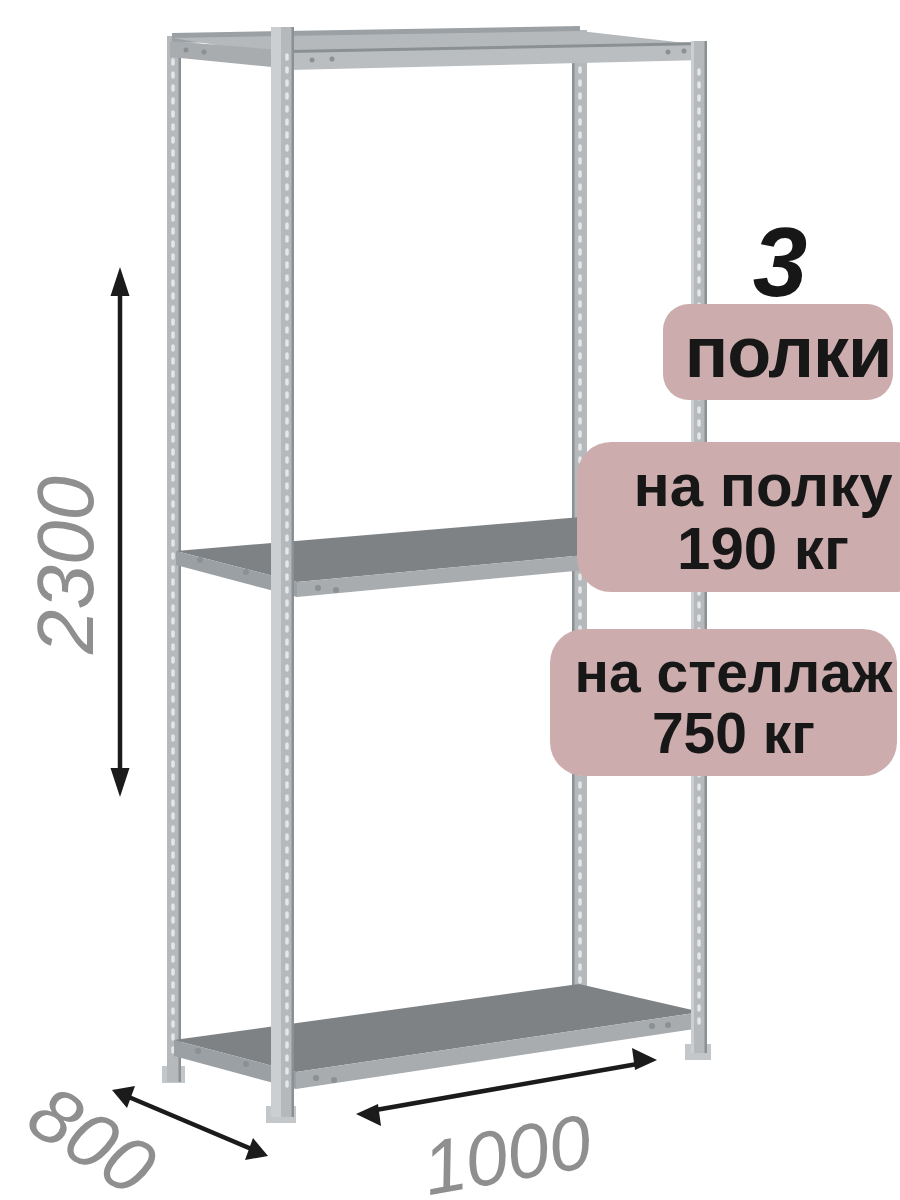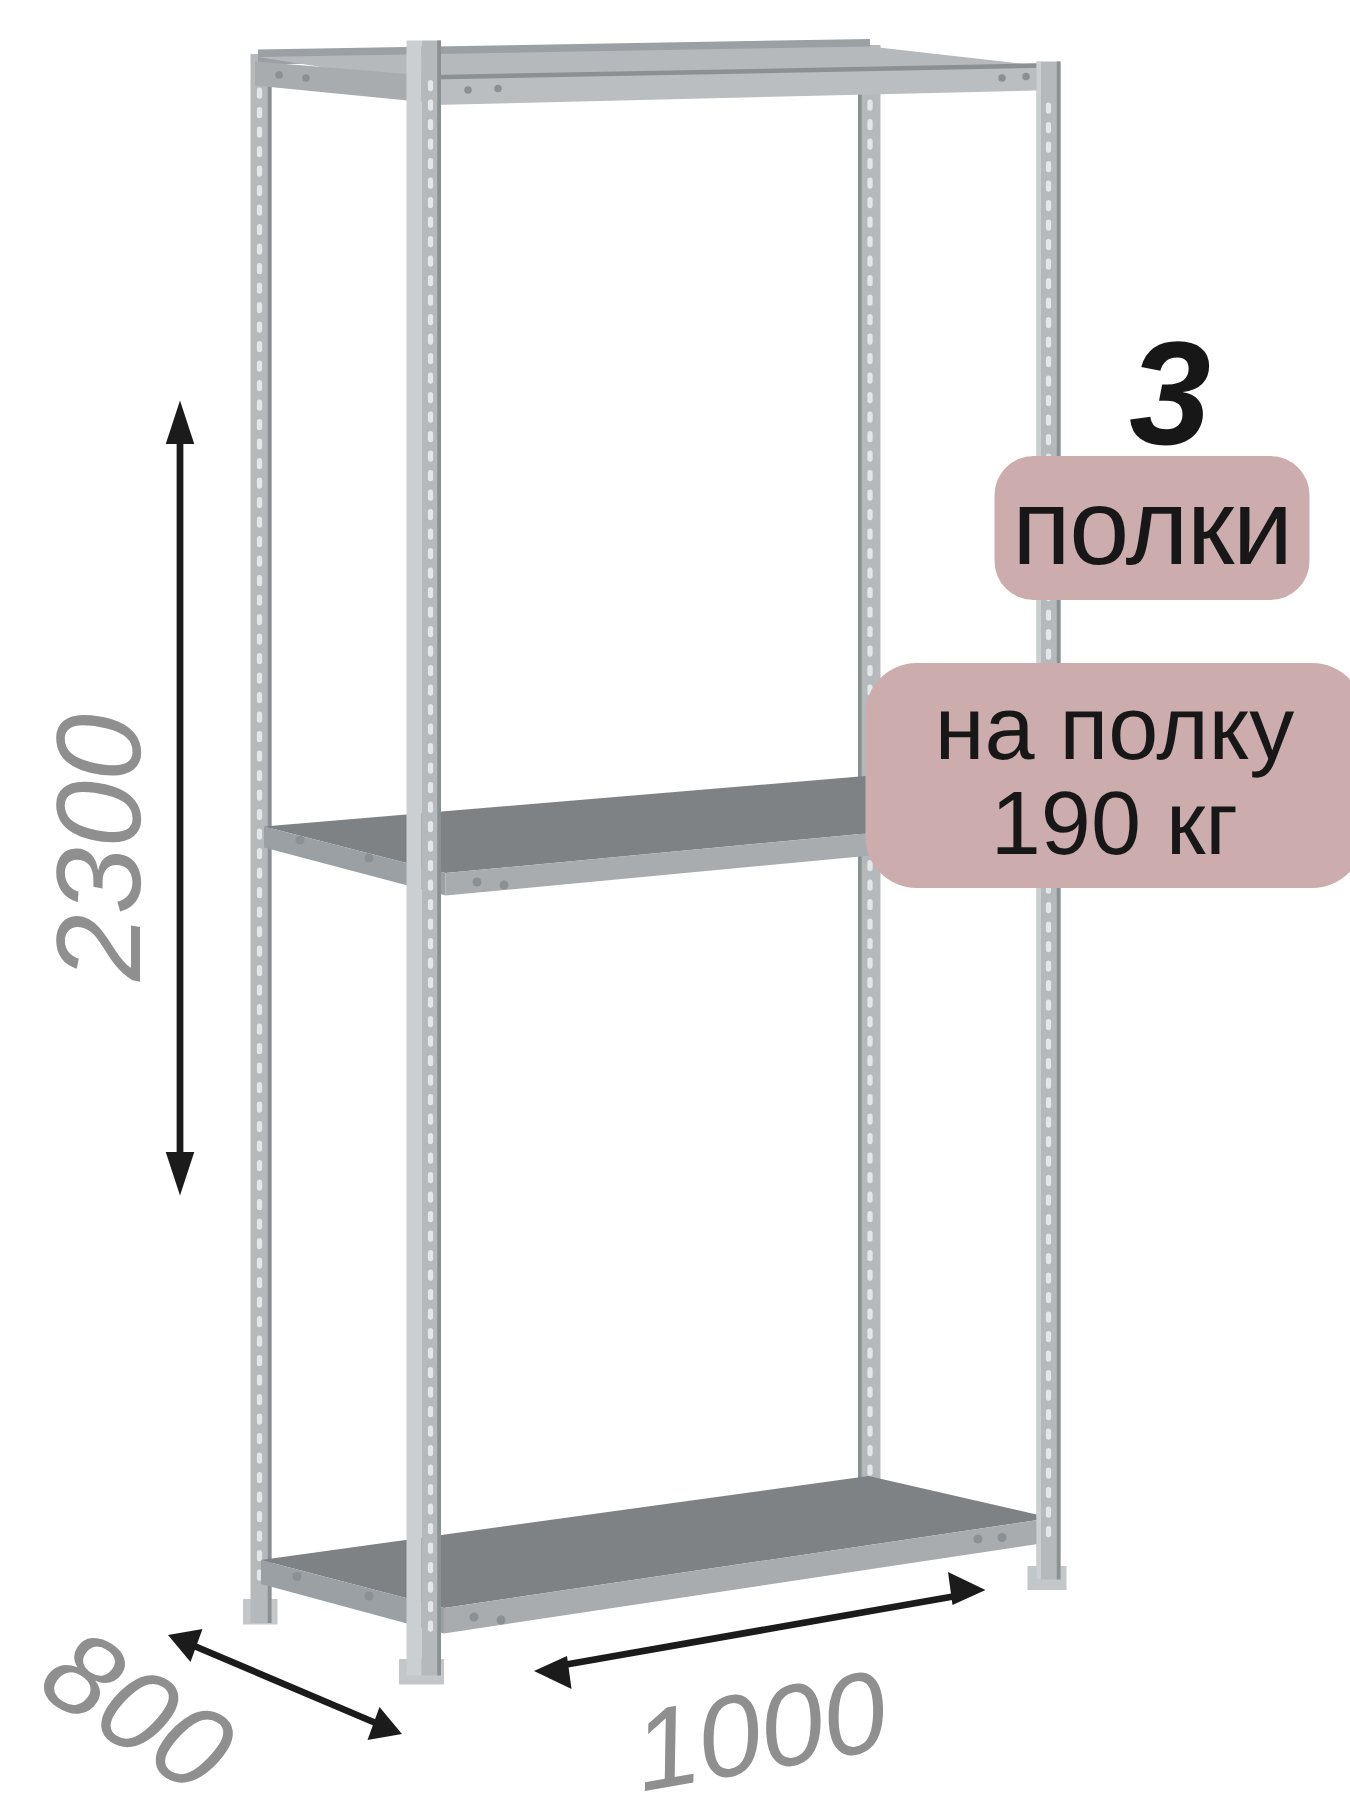--- a/index.html
+++ b/index.html
@@ -34,25 +34,26 @@
   .arrow-line {
     stroke: var(--arrow); stroke-width: 4.5; fill: none;
   }
   .ah { fill: var(--arrow); }
 
   
   .badge {
     position: absolute;
     background: var(--badge_bg);
     color: var(--badge_text);
-    font-weight: normal;
+    font-weight: bold;
     display: flex; flex-direction: column;
     align-items: center; justify-content: center;
     text-align: center;
     white-space: nowrap;
+    padding-left: 20px;
   }
   .badge-shelves {
     left: 663px; top: 304px; width: 210px; height: 96px;
     border-radius: 26px; font-size: 72px; letter-spacing: -1px; line-height: 1;
   }
   .badge-per-shelf {
     left: 553px; top: 442px; width: 332px; height: 150px;
     border-radius: 34px; font-size: 60px; line-height: 63px; margin-left: 24px;
   }
   .badge-per-rack {
@@ -186,14 +187,18 @@
   <div class="dim dim-width">1000</div>
 
   <div class="num3">3</div>
   <div class="badge badge-shelves">полки</div>
 
   <div class="badge badge-per-shelf">
     <div>на полку</div>
     <div>190 кг</div>
   </div>
 
+  <div class="badge badge-per-rack">
+    <div>на стеллаж</div>
+    <div>750 кг</div>
+  </div>
 
 </div>
 
 </body></html>

